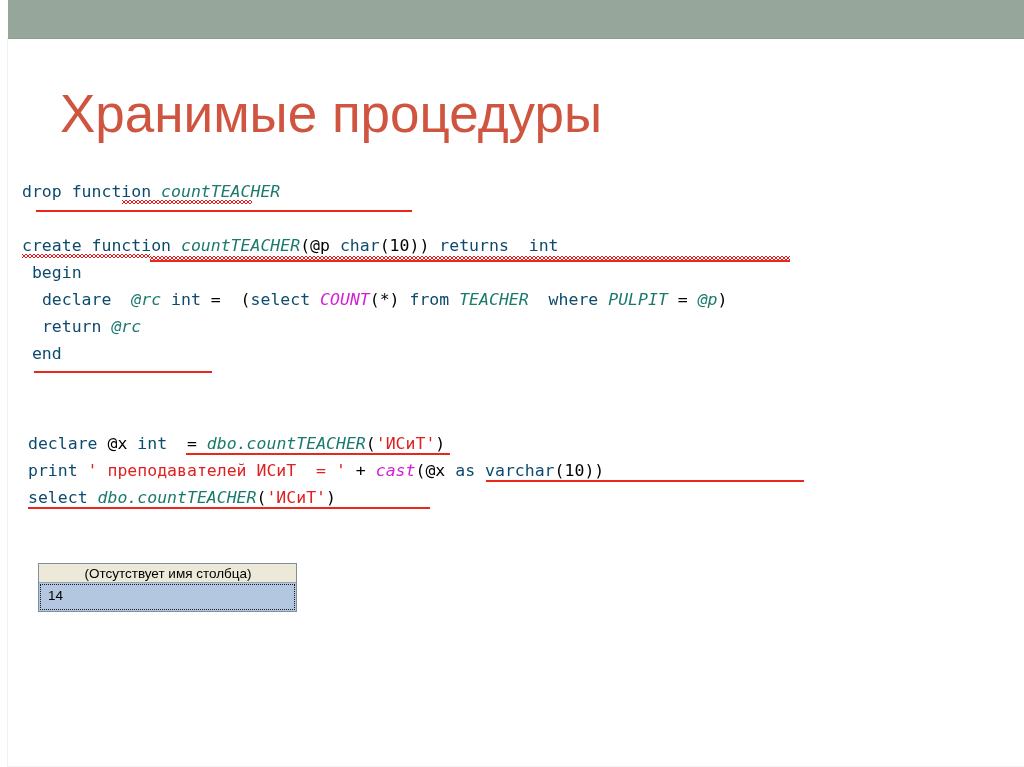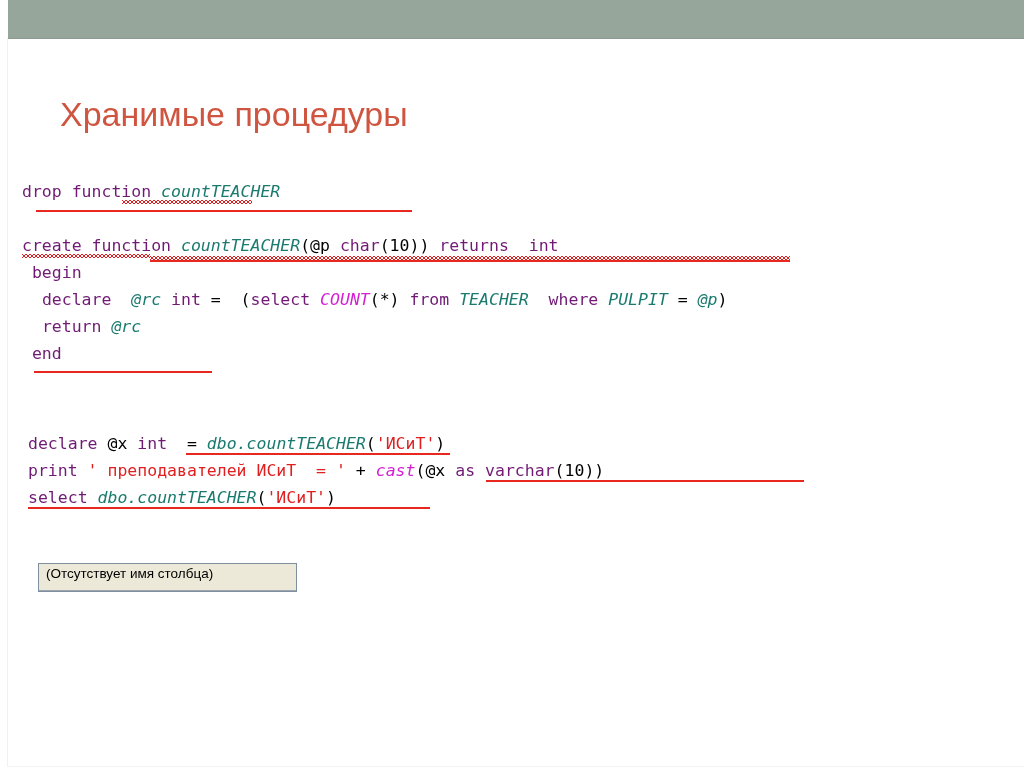--- a/index.html
+++ b/index.html
@@ -49,39 +49,39 @@
     bottom: 0;
     width: 1017px;
     height: 1px;
     background: #f2f3f2;
   }
   
   .title {
     position: absolute;
     left: 60px;
     top: 88px;
-    font-size: 34px;
+    font-size: 53px;
     line-height: 52px;
     color: #cf5540;
     white-space: nowrap;
     letter-spacing: 0px;
   }
   
   .code {
     position: absolute;
     font-family: "DejaVu Sans Mono", "Liberation Mono", monospace;
     font-size: 16.5px;
     line-height: 27px;
     white-space: pre;
     color: #000000;
   }
   #code-block-1 { left: 22px; top: 178px; }
   #code-block-2 { left: 22px; top: 430px; margin-left: 6px; }
   .code .line { position: relative; height: 27px; }
-  .kw   { color: #701a75; }            
+  .kw   { color: #0c4a6e; }            
   .ident{ color: #1a7a6e; font-style: italic; }            
   .fn   { color: #d41fd4; font-style: italic; }            
   .str  { color: #e02020; }            
   .plain{ color: #000000; }
   
   .squig, .uline {
     position: absolute;
     height: 3px;
     pointer-events: none;
   }
@@ -102,25 +102,26 @@
     width: 259px;
     border: 1px solid #7f8f9f;
     box-sizing: border-box;
     font-size: 13.5px;
     font-family: "Liberation Sans", sans-serif;
   }
   .grid-header {
     background: #ece9d8;
     color: #000000;
     padding: 3px 6px 3px 7px;
-    height: 27px;
+    height: 19px;
     box-sizing: border-box;
     line-height: 14px;
     white-space: nowrap;
     border-bottom: 1px solid #9aa5b0;
+    text-align: center;
   }
   .grid-row {
     background: #b4c7e0;
     height: 28px;
     box-sizing: border-box;
     padding: 5px 6px 0 9px;
     outline: 1px dotted #1a1a1a;
     outline-offset: -2px;
     color: #000000;
     white-space: nowrap;
@@ -137,15 +138,16 @@
   <div class="bottom-rule"></div>
 
   <div class="title">Хранимые процедуры</div>
 
   <div class="code" id="code-block-1"><div class="line"><span class="kw">drop function </span><span class="ident">countTEACHER</span></div><div class="line"><span class="plain"> </span></div><div class="line"><span class="kw">create function </span><span class="ident">countTEACHER</span><span class="plain">(</span><span class="plain">@p</span><span class="kw"> char</span><span class="plain">(</span><span class="plain">10</span><span class="plain">)) </span><span class="kw">returns</span><span class="plain">  </span><span class="kw">int</span></div><div class="line"><span class="plain"> </span><span class="kw">begin</span></div><div class="line"><span class="plain">  </span><span class="kw">declare</span><span class="plain">  </span><span class="ident">@rc</span><span class="plain"> </span><span class="kw">int</span><span class="plain"> =  (</span><span class="kw">select</span><span class="plain"> </span><span class="fn">COUNT</span><span class="plain">(*) </span><span class="kw">from</span><span class="plain"> </span><span class="ident">TEACHER</span><span class="plain">  </span><span class="kw">where</span><span class="plain"> </span><span class="ident">PULPIT</span><span class="plain"> = </span><span class="ident">@p</span><span class="plain">)</span></div><div class="line"><span class="plain">  </span><span class="kw">return</span><span class="plain"> </span><span class="ident">@rc</span></div><div class="line"><span class="plain"> </span><span class="kw">end</span></div><div class="squig" style="left: 100px; top: 22px; width: 130px;"></div><div class="uline" style="left: 14px; top: 32px; width: 376px;"></div><div class="squig" style="left: 0px; top: 76px; width: 128px;"></div><div class="squig" style="left: 128px; top: 78px; width: 640px;"></div><div class="uline" style="left: 128px; top: 82px; width: 640px;"></div><div class="uline" style="left: 12px; top: 193px; width: 178px;"></div></div>
 
   <div class="code" id="code-block-2"><div class="line"><span class="kw">declare</span><span class="plain"> </span><span class="plain">@x</span><span class="plain"> </span><span class="kw">int</span><span class="plain">  = </span><span class="ident">dbo.countTEACHER</span><span class="plain">(</span><span class="str">'ИСиТ'</span><span class="plain">)</span></div><div class="line"><span class="kw">print</span><span class="plain"> </span><span class="str">' преподавателей ИСиТ  = '</span><span class="plain"> + </span><span class="fn">cast</span><span class="plain">(</span><span class="plain">@x</span><span class="plain"> </span><span class="kw">as</span><span class="plain"> </span><span class="kw">varchar</span><span class="plain">(</span><span class="plain">10</span><span class="plain">))</span></div><div class="line"><span class="kw">select</span><span class="plain"> </span><span class="ident">dbo.countTEACHER</span><span class="plain">(</span><span class="str">'ИСиТ'</span><span class="plain">)</span></div><div class="uline" style="left: 158px; top: 23px; width: 264px;"></div><div class="uline" style="left: 458px; top: 50px; width: 170px;"></div><div class="uline" style="left: 628px; top: 50px; width: 148px;"></div><div class="uline" style="left: 0px; top: 77px; width: 402px;"></div></div>
 
   <div class="grid">
     <div class="grid-header">(Отсутствует имя столбца)</div>
+    <div class="grid-row">14</div>
   </div>
 
 </div>
 
 </body></html>

